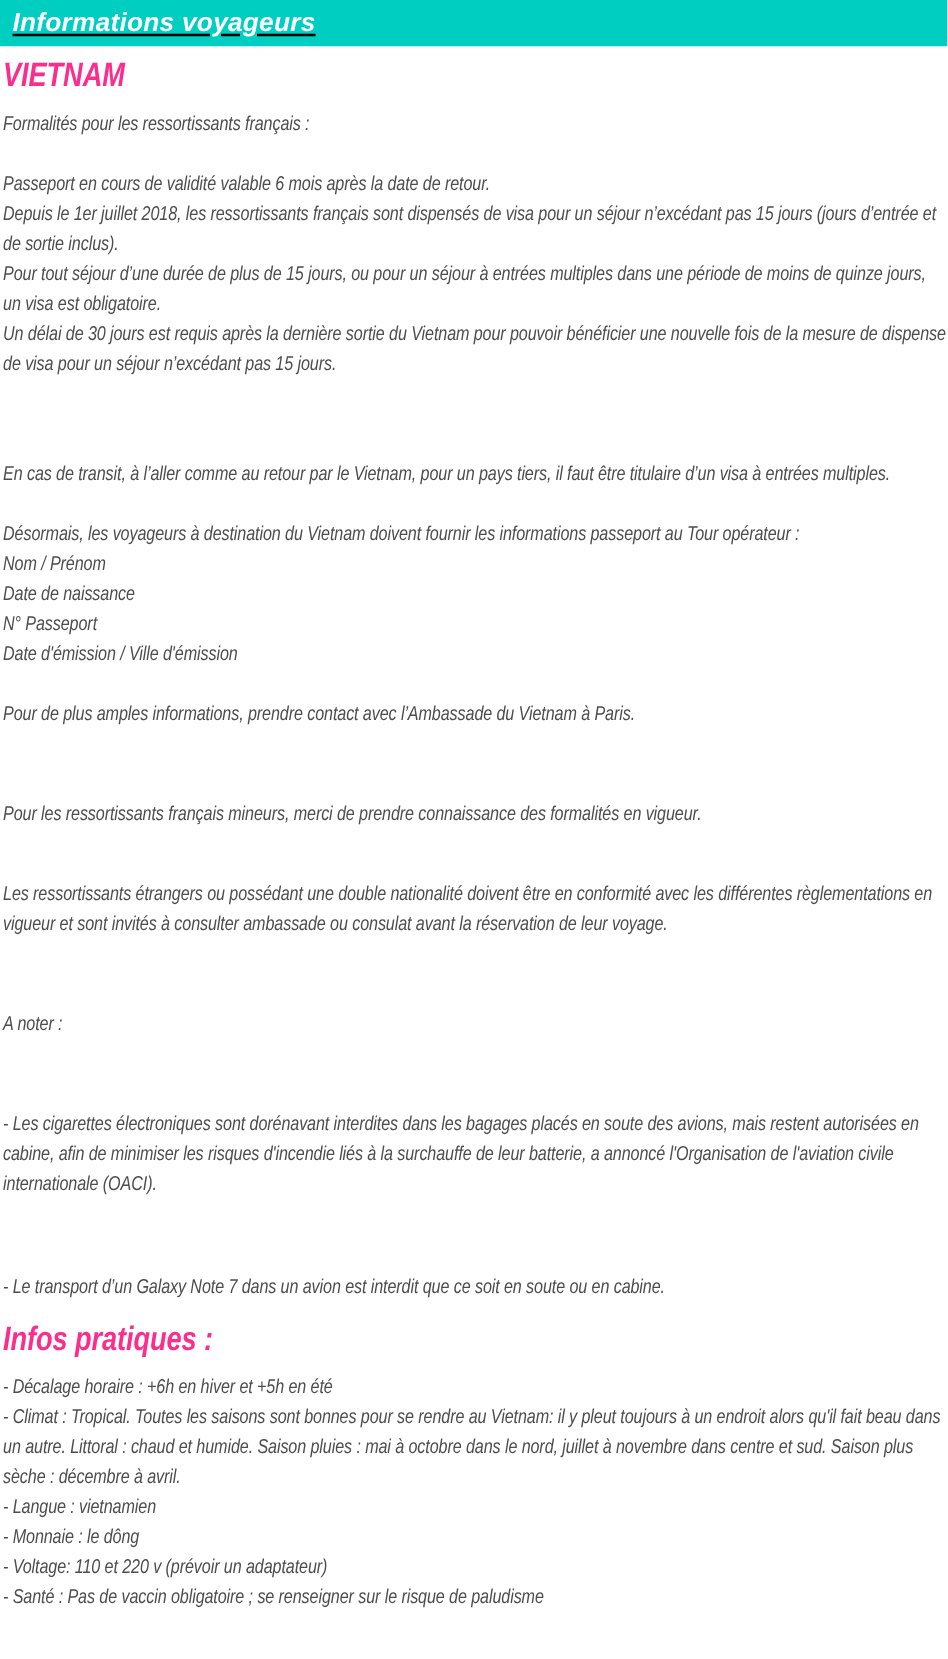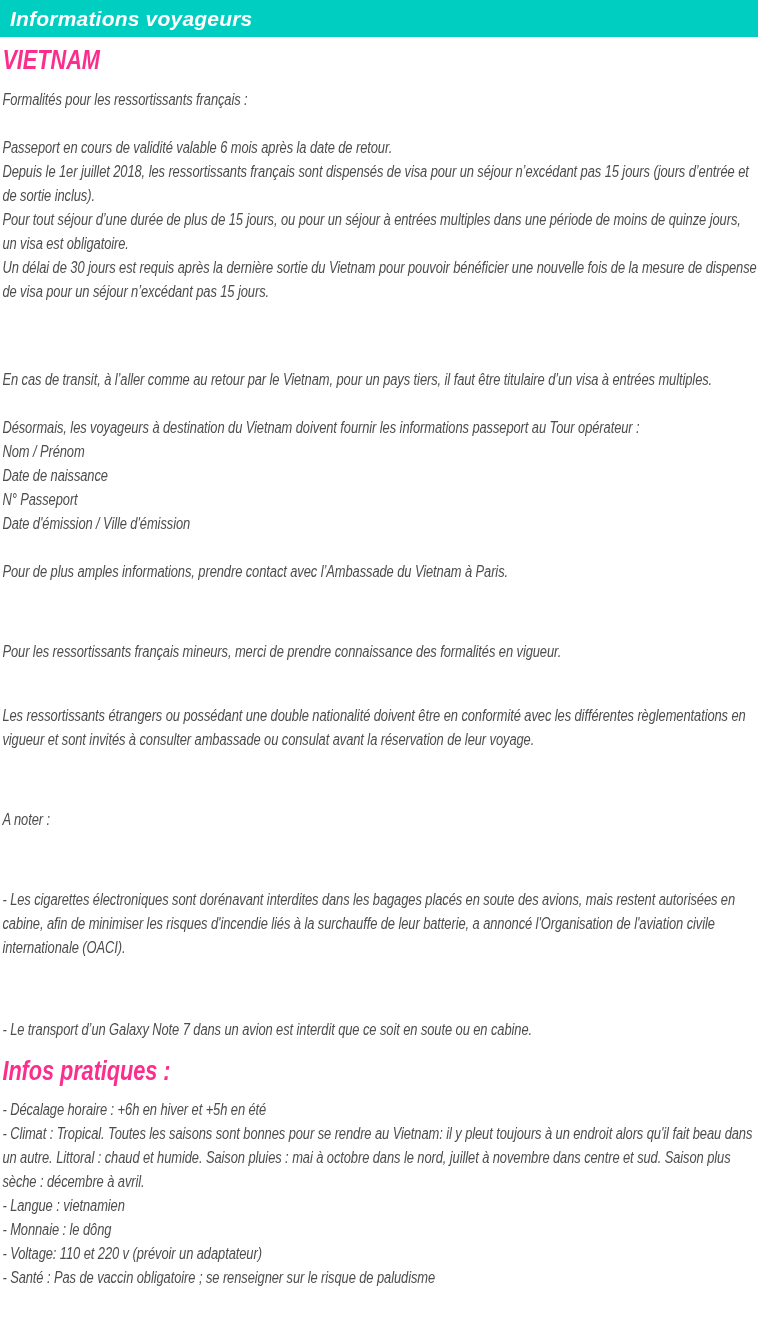--- a/index.html
+++ b/index.html
@@ -12,20 +12,21 @@
   *{box-sizing:border-box;}
   html,body{margin:0;padding:0;background:var(--bg);}
   body{width:758px;overflow-x:hidden;font-family:"Liberation Sans",sans-serif;}
 
   .topbar{
     height:37px;
     background:var(--teal);
     display:flex;
     align-items:center;
     padding-left:10px;
+    text-decoration:underline;
   }
   .topbar-title{
     font:italic 700 21px/37px "Liberation Sans",sans-serif;
     color:var(--header-text);
     letter-spacing:.2px;
     white-space:nowrap;
   }
 
   
   .scaler{

